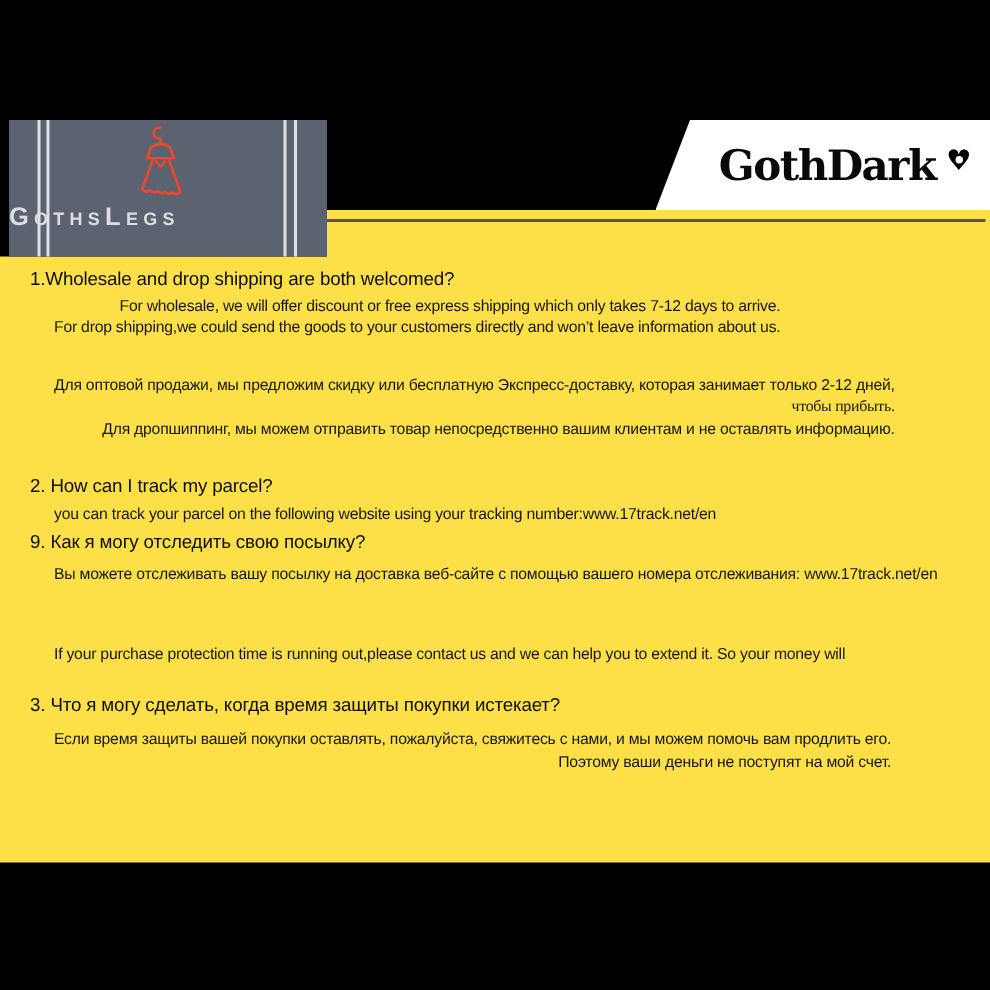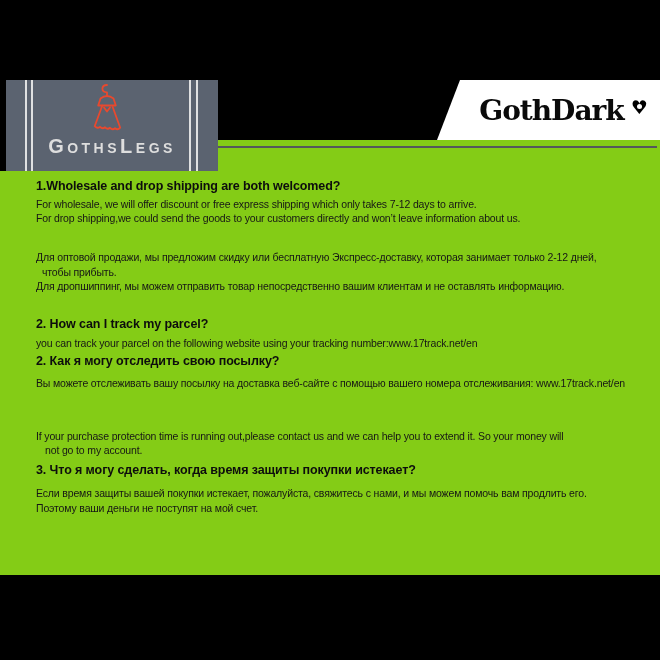--- a/index.html
+++ b/index.html
@@ -1,18 +1,18 @@
 <!DOCTYPE html>
 <html><head>
 <meta charset="utf-8">
 <style>
   html,body { margin:0; padding:0; background:#fff; }
   .stage {
     width:660px; height:660px; position:relative; overflow:hidden;
-    background:#84cc16; font-family:"Liberation Sans", sans-serif; margin:0 auto;
+    background:#fde047; font-family:"Liberation Sans", sans-serif; margin:0 auto;
   }
   .top-bar { position:absolute; left:0; top:0; width:660px; height:80px; background:#000; }
   .band { position:absolute; left:0; top:80px; width:660px; height:60px; background:#000; }
   .wedge {
     position:absolute; left:437px; top:80px; width:223px; height:60px; background:#fff;
     clip-path: polygon(23px 0, 100% 0, 100% 100%, 0 100%);
     display:flex; align-items:center; justify-content:center;
     padding-left:30px; box-sizing:border-box;
   }
   .gothdark {
@@ -20,36 +20,36 @@
     color:#0a0a0a; letter-spacing:-1px; white-space:nowrap;
   }
   .heart { position:relative; display:inline-block; margin-left:7px; font-size:19px; color:#000; top:-3px; font-family:"DejaVu Sans", sans-serif;}
   .heart::after { content:""; position:absolute; width:5px; height:5px; background:#fff; border-radius:50%; left:6px; top:8px; }
   .logo-area { position:absolute; left:0; top:80px; width:218px; height:91px; background:#000; }
   .logo-box { position:absolute; left:6px; top:0; width:212px; height:91px; background:#5b6370; }
   .vline { position:absolute; top:0; width:2px; height:91px; background:#ececec; opacity:.92; }
   .vl1 { left:19px; } .vl2 { left:25px; } .vl3 { left:183px; } .vl4 { left:190px; }
   .dress { position:absolute; left:78px; top:2px; }
   .goths {
-    position:absolute; left:0; right:0; top:55px; text-align:center; color:#dedede;
-    font-size:20px; letter-spacing:3.5px; font-variant:small-caps; font-weight:600; white-space:nowrap;
+    position:absolute; left:0; right:0; top:55px; text-align:left; color:#dedede;
+    font-size:17px; letter-spacing:3.5px; font-variant:small-caps; font-weight:600; white-space:nowrap;
   }
   .hline { position:absolute; left:218px; top:146px; width:439px; height:2px; background:#54585c; }
   .bottom-bar { position:absolute; left:0; top:575px; width:660px; height:85px; background:#000; }
   .h-en, .h-ru {
-    position:absolute; left:36px; font-weight:bold; color:#0d0d0d;
+    position:absolute; left:20px; font-weight:normal; color:#0d0d0d;
     font-size:12.5px; letter-spacing:-0.1px; white-space:nowrap;
   }
   .h-ru { font-size:12.5px; }
   .para {
     position:absolute; left:36px; font-size:10.5px; color:#161616;
-    line-height:14px; letter-spacing:-0.15px; white-space:nowrap;
+    line-height:14px; letter-spacing:-0.15px; white-space:nowrap;text-align:right;
   }
   .para.ru { line-height:14.5px; }
-  .indent-6 { padding-left:6px; }
+  .indent-6 { padding-left:6px;font-family:Liberation Serif, serif; }
   .indent-9 { padding-left:9px; }
 </style>
 </head>
 <body>
 
 <div class="stage">
 
   <div class="top-bar"></div>
 
   <div class="band"></div>
@@ -87,31 +87,30 @@
     <div>Для оптовой продажи, мы предложим скидку или бесплатную Экспресс-доставку, которая занимает только 2-12 дней,</div>
     <div class="indent-6">чтобы прибыть.</div>
     <div>Для дропшиппинг, мы можем отправить товар непосредственно вашим клиентам и не оставлять информацию.</div>
   </div>
 
   <div class="h-en" style="top:317px">2. How can I track my parcel?</div>
   <div class="para" style="top:336px">
     <div>you can track your parcel on the following website using your tracking number:www.17track.net/en</div>
   </div>
 
-  <div class="h-ru" style="top:354px">2. Как я могу отследить свою посылку?</div>
+  <div class="h-ru" style="top:354px">9. Как я могу отследить свою посылку?</div>
   <div class="para ru" style="top:376px">
     <div>Вы можете отслеживать вашу посылку на доставка веб-сайте с помощью вашего номера отслеживания: www.17track.net/en</div>
   </div>
 
   <div class="para" style="top:429px">
     <div>If your purchase protection time is running out,please contact us and we can help you to extend it. So your money will</div>
-    <div class="indent-9">not go to my account.</div>
   </div>
 
   <div class="h-ru" style="top:463px">3. Что я могу сделать, когда время защиты покупки истекает?</div>
   <div class="para ru" style="top:486px">
-    <div>Если время защиты вашей покупки истекает, пожалуйста, свяжитесь с нами, и мы можем помочь вам продлить его.</div>
+    <div>Если время защиты вашей покупки оставлять, пожалуйста, свяжитесь с нами, и мы можем помочь вам продлить его.</div>
     <div>Поэтому ваши деньги не поступят на мой счет.</div>
   </div>
 
   <div class="bottom-bar"></div>
 
 </div>
 
 </body></html>

